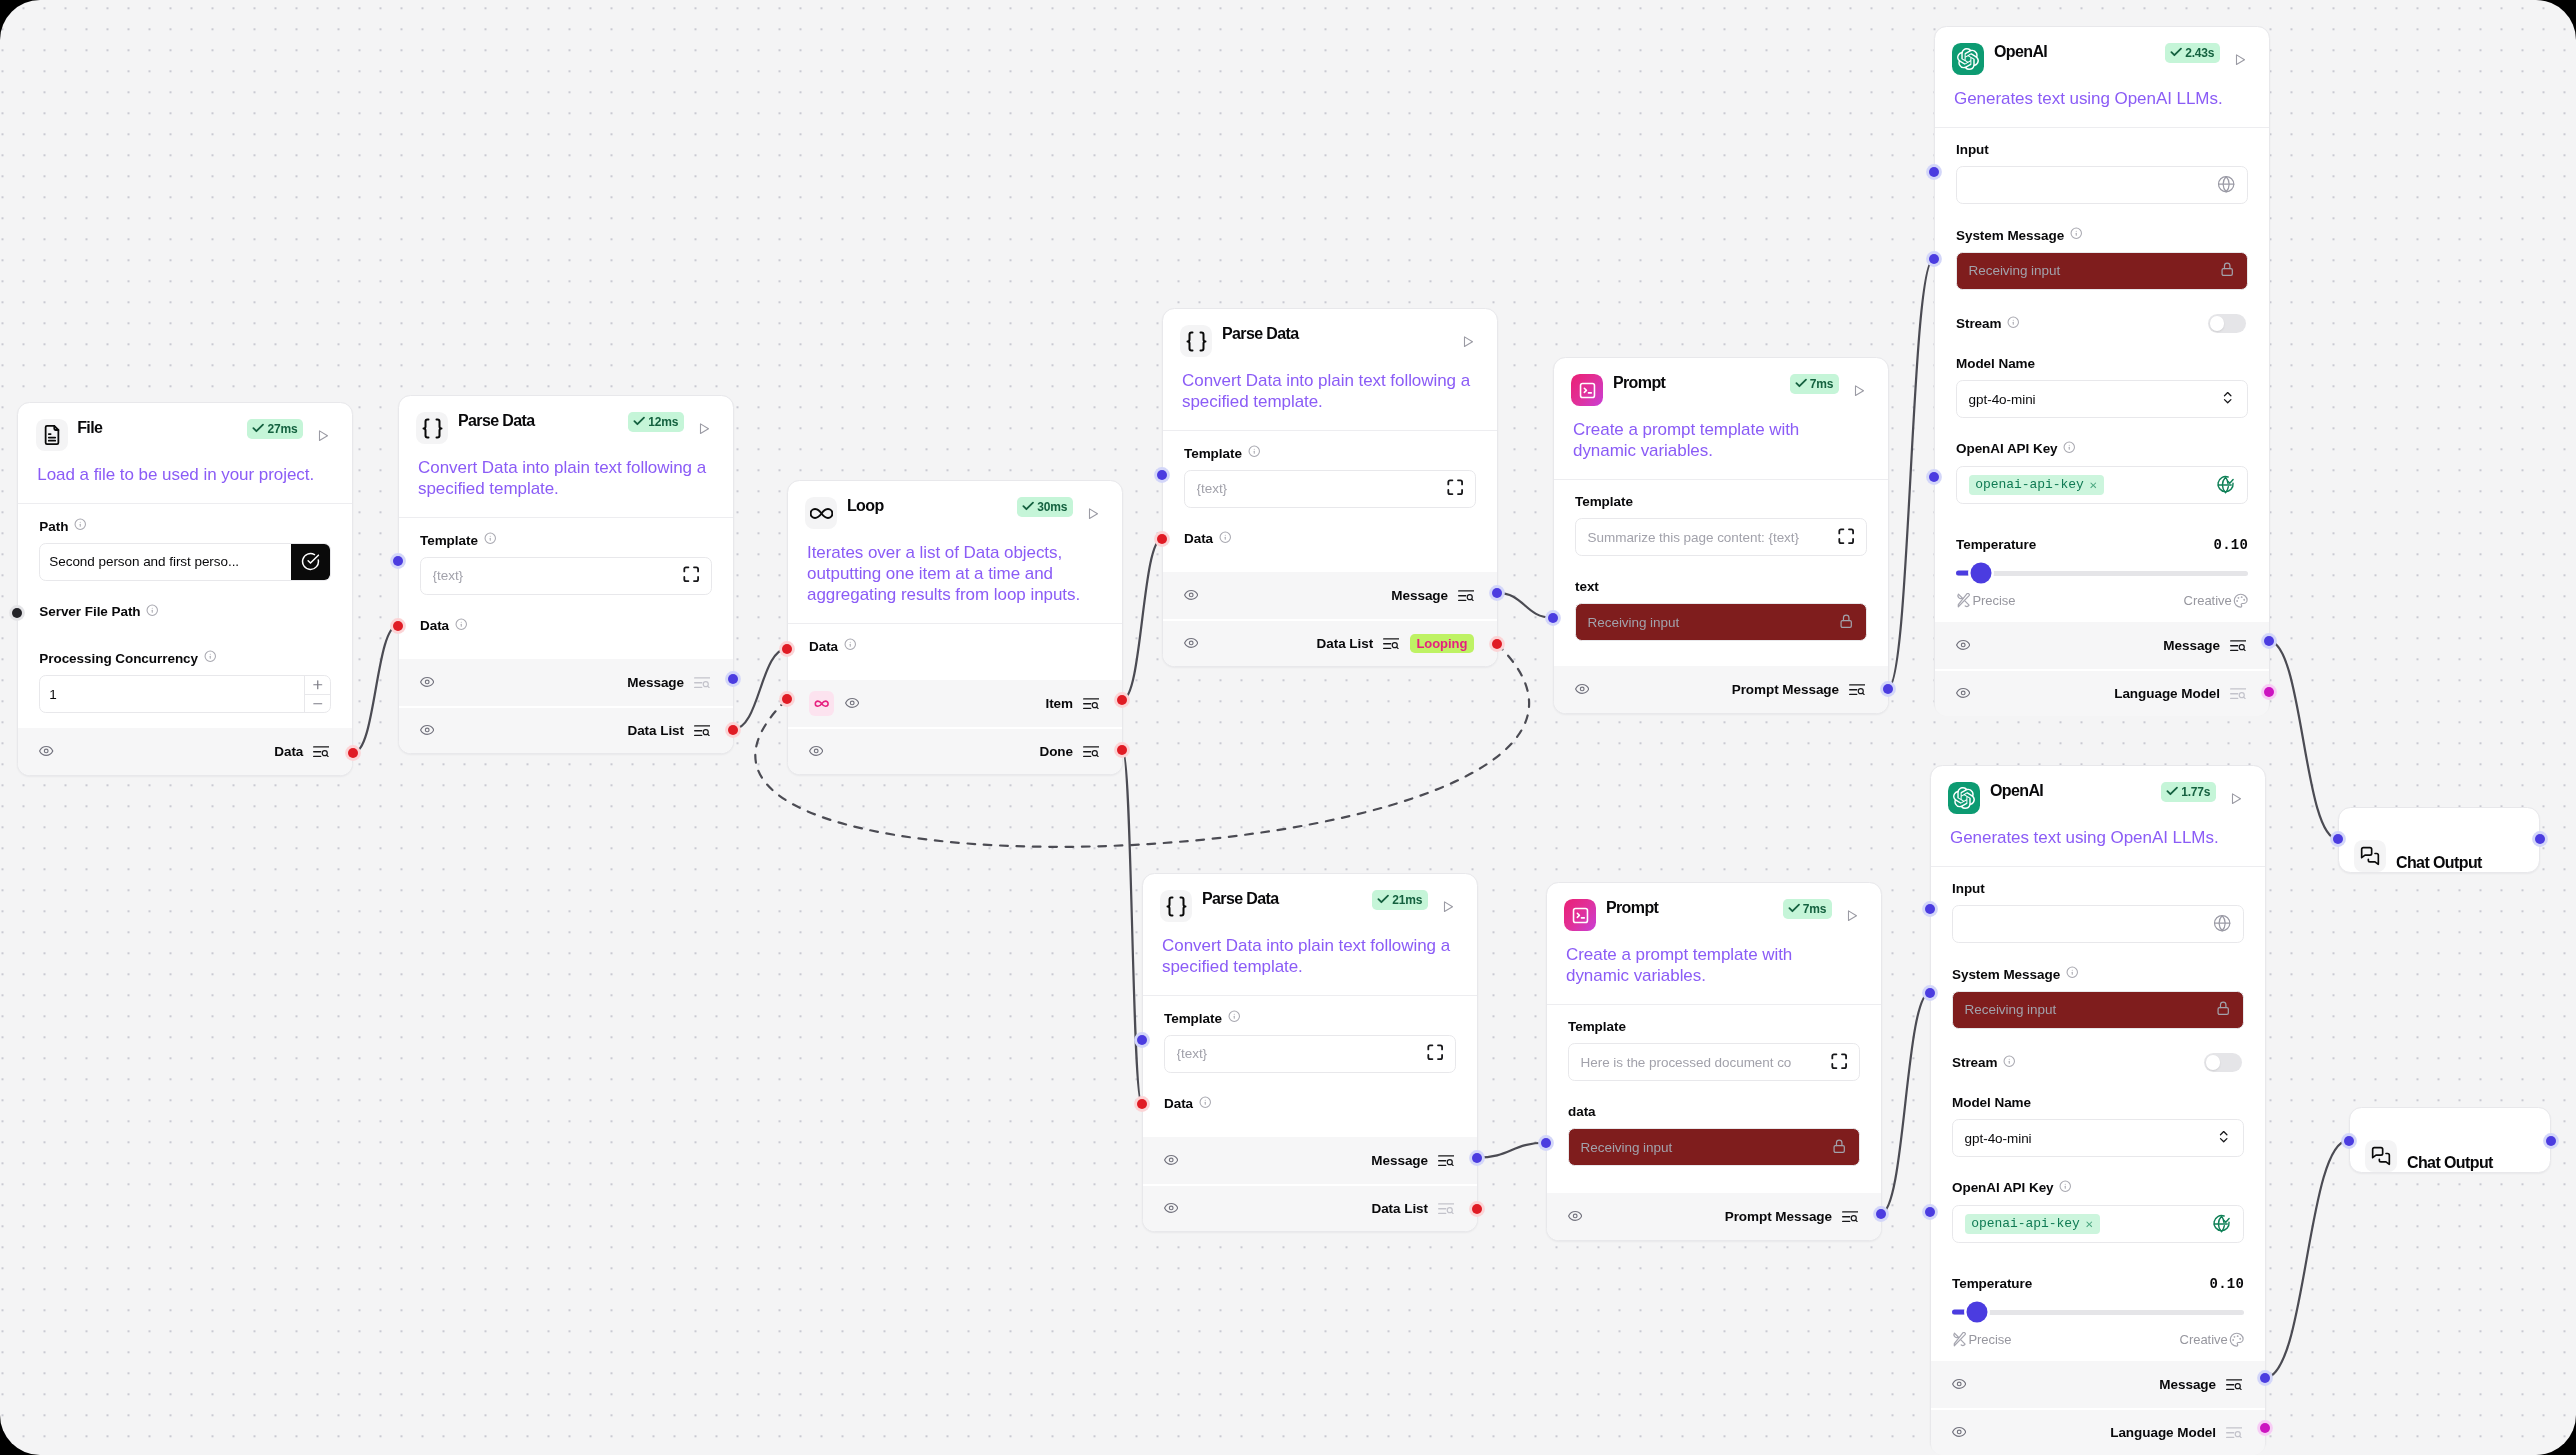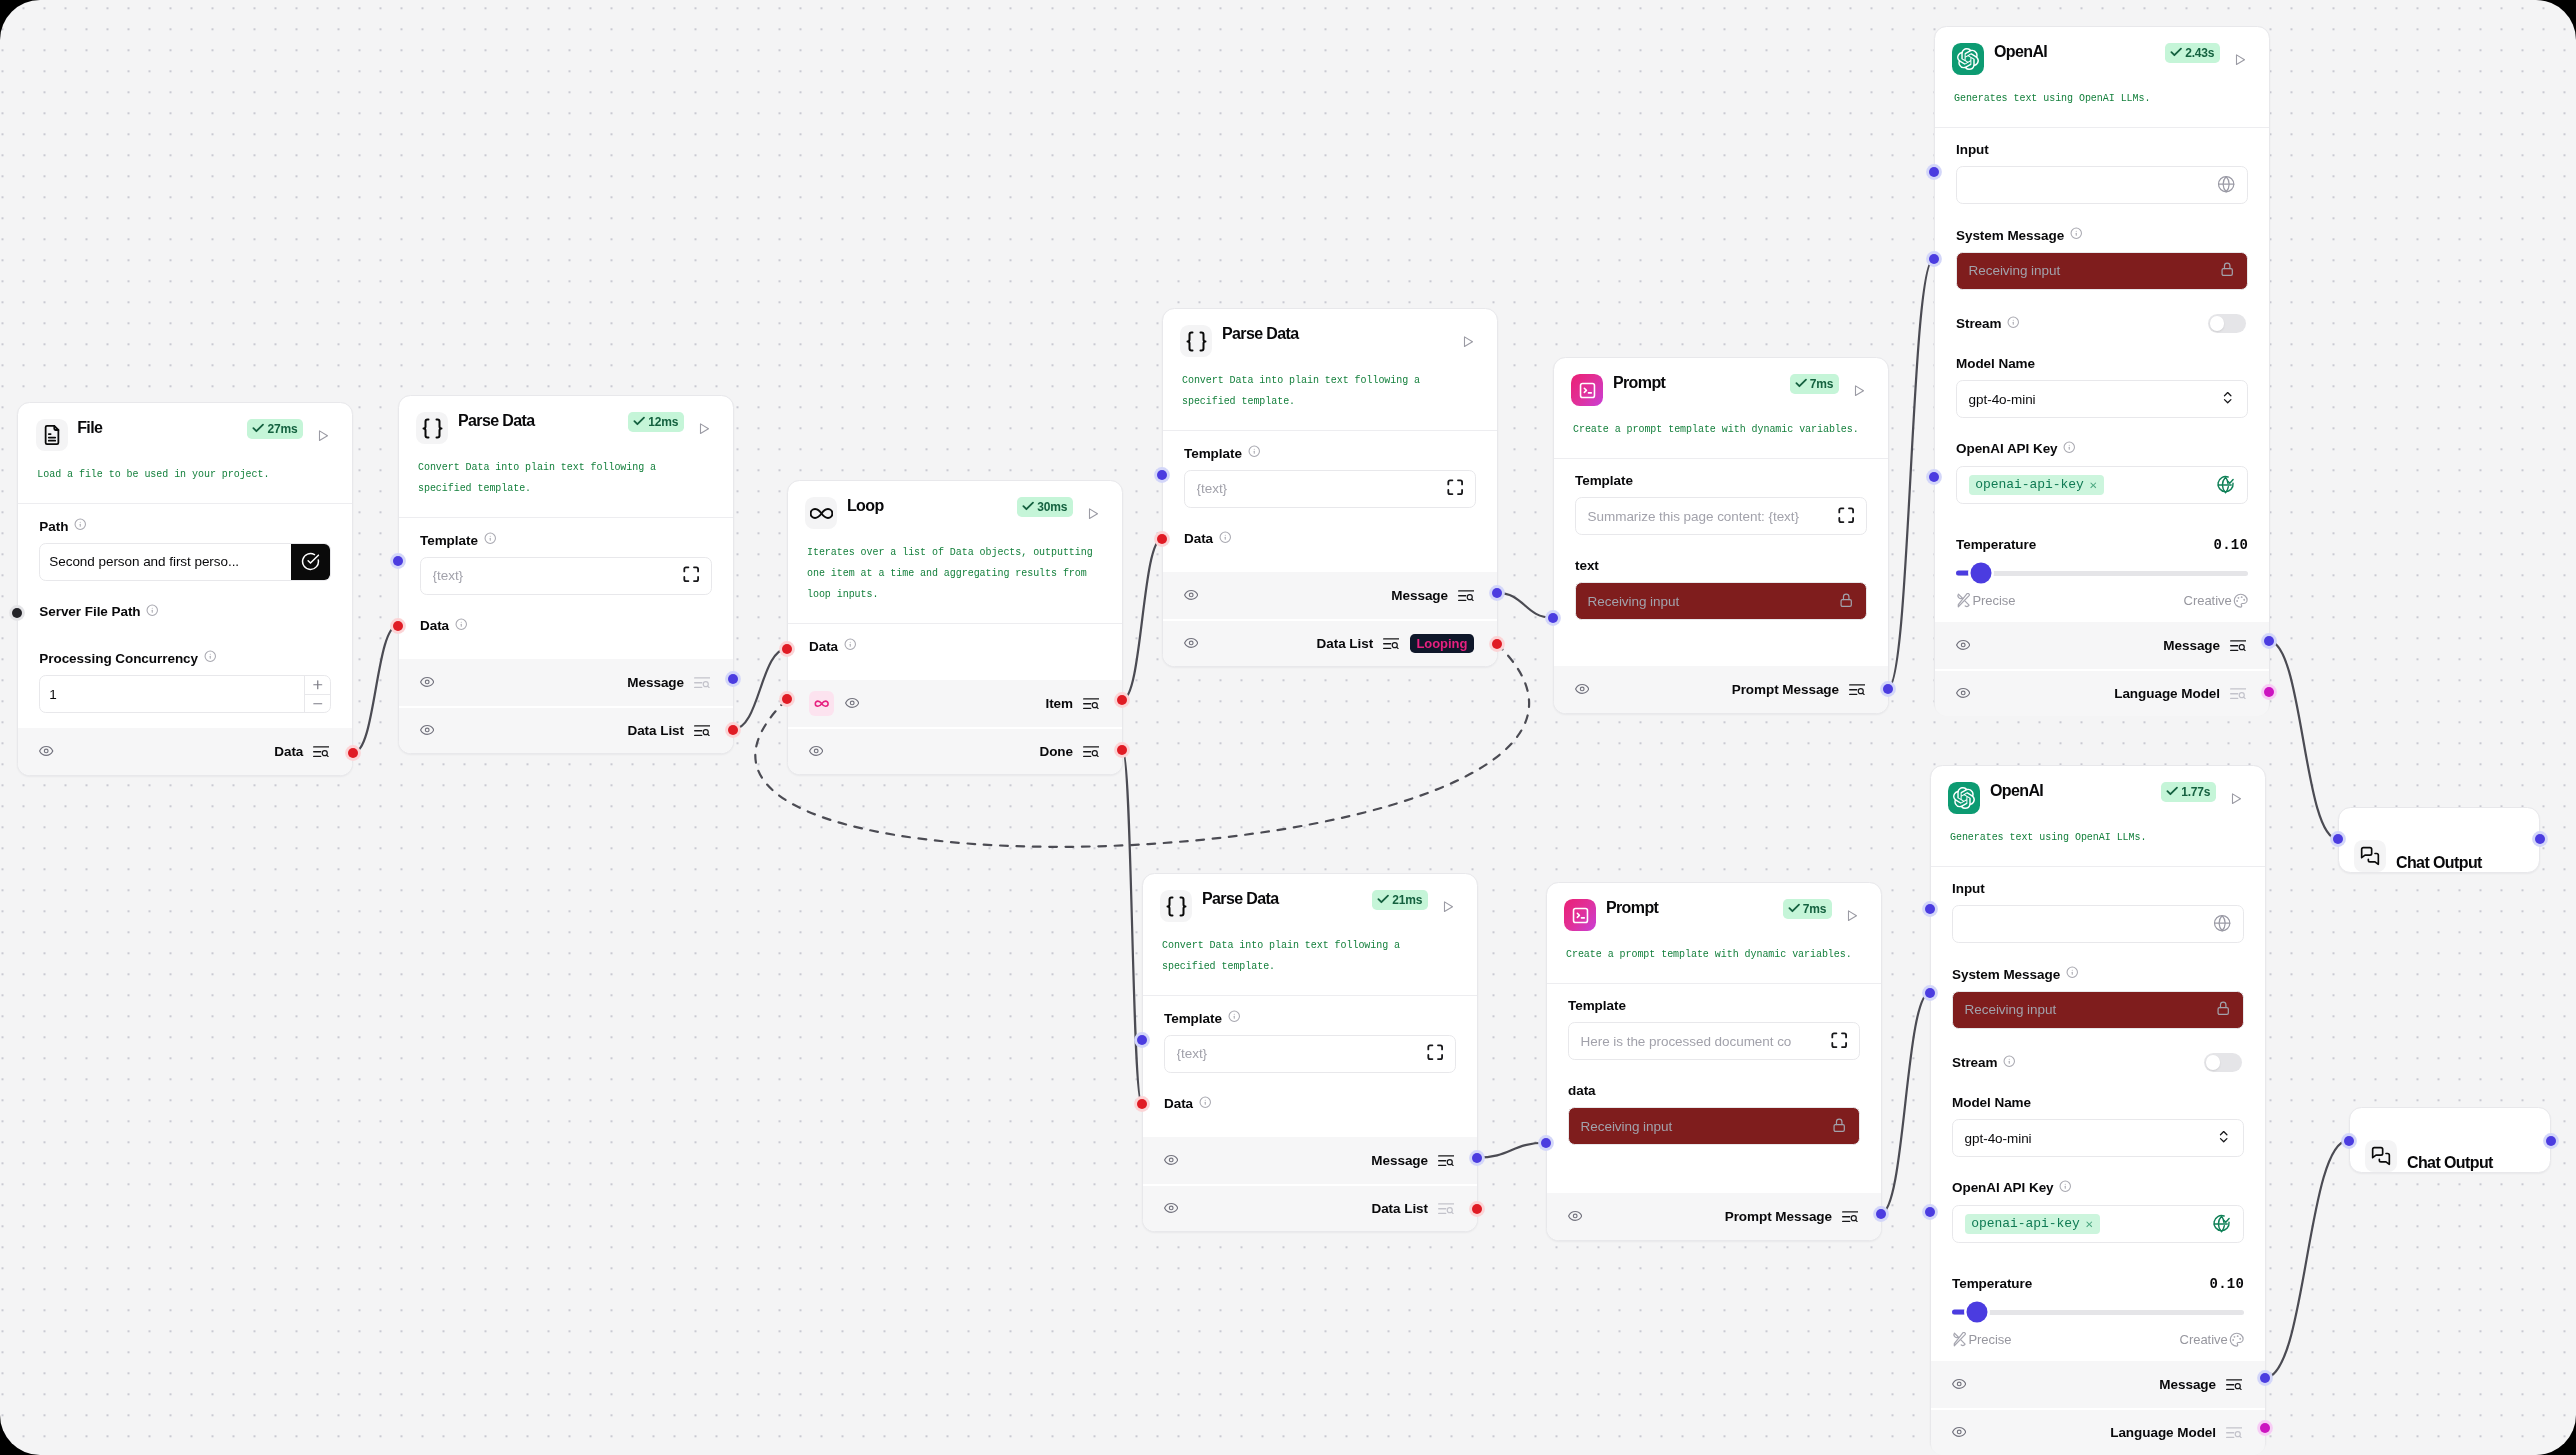--- a/index.html
+++ b/index.html
@@ -16,21 +16,21 @@
   box-shadow:0 1px 1.9px 0 rgba(20,20,30,0.05);display:flex;flex-direction:column;}
 .nhead{display:flex;padding:16.4px 22px 0 17.3px;flex:0 0 auto;height:49px;}
 .nicon{width:32px;height:32px;border-radius:8.7px;background:#f4f4f5;display:flex;align-items:center;justify-content:center;flex:0 0 auto;}
 .nicon.green{background:#0d9b72;}
 .nicon.gradient-pink{background:linear-gradient(128deg,#ea2075 0%,#e22f95 45%,#c93fd6 100%);}
 .ntitle{font-size:16px;font-weight:600;color:#09090b;margin-left:9.6px;letter-spacing:-0.6px;}
 .nspacer{flex:1;}
 .badge{display:flex;align-items:center;gap:1.9px;background:#c5f5d8;color:#14613f;
   font-size:12px;font-weight:700;border-radius:4.8px;padding:0 5.8px 0 3.9px;height:20px;letter-spacing:-0.2px;}
 .playbtn{margin-left:11.6px;display:flex;align-items:center;}
-.ndesc{font-size:10px;color:#15803d;padding:11.6px 22px 0 19px;line-height:21px;letter-spacing:-0.05px;flex:0 0 auto;font-family:Liberation Mono, monospace;}
+.ndesc{font-size:17px;color:#8b5cf6;padding:11.6px 22px 0 19px;line-height:21px;letter-spacing:-0.05px;flex:0 0 auto;}
 .ndiv{border-top:1px solid #ededf0;margin-top:18.3px;flex:0 0 auto;}
 .nbody{padding:0 21px 13.5px 21px;flex:0 0 auto;}
 .flabel{display:flex;align-items:center;gap:5.8px;font-size:13.5px;font-weight:700;color:#09090b;padding-top:23px;letter-spacing:-0.05px;line-height:15.4px;}
 .flabel.only{padding-bottom:7.7px;}
 .nbody > .flabel:first-child{padding-top:14.4px;}
 .finput{margin-top:8.7px;height:38px;border:1px solid #e8e8eb;border-radius:6.7px;display:flex;align-items:center;
   padding:0 11.6px;font-size:13.5px;background:#fff;position:relative;overflow:hidden;}
 .finput.locked{background:#7f1d1d;}
 .finput .ph{flex:1;overflow:hidden;white-space:nowrap;color:#a2a2ab;letter-spacing:-0.05px;}
 .finput .val{flex:1;overflow:hidden;white-space:nowrap;color:#09090b;letter-spacing:-0.05px;}
@@ -44,21 +44,21 @@
 .orow{display:flex;align-items:center;height:47px;padding:0 23px 0 21px;background:#f6f6f7;position:relative;}
 .orow + .orow{border-top:2.9px solid #fff;}
 .orow .olabel{font-size:13.5px;font-weight:700;color:#09090b;margin-left:auto;letter-spacing:-0.05px;}
 .orow .lic{margin-left:9.6px;display:flex;align-items:center;}
 .orow .eye{display:flex;align-items:center;}
 .h{position:absolute;width:10px;height:10px;border-radius:50%;z-index:30;}
 .h.blue{background:#4b3ce0;box-shadow:0 0 0 2.9px #d3d6f9;}
 .h.red{background:#e01b24;box-shadow:0 0 0 2.9px #fbd4d6;}
 .h.dark{background:#232328;box-shadow:0 0 0 2.9px #e4e4e7;}
 .h.mag{background:#cc14c0;box-shadow:0 0 0 2.9px #f7cdf5;}
-.pill{background:#0f172a;color:#e6207f;font-size:13px;font-weight:600;border-radius:4.8px;padding:1.9px 6.7px;margin-left:10.6px;letter-spacing:-0.05px;}
+.pill{background:#bef264;color:#e6207f;font-size:13px;font-weight:600;border-radius:4.8px;padding:1.9px 6.7px;margin-left:10.6px;letter-spacing:-0.05px;}
 .loopic{background:#fce3ef;border-radius:5.8px;width:25px;height:25px;display:flex;align-items:center;justify-content:center;margin-right:10.6px;}
 .toggle{width:38px;height:18.3px;border-radius:9.6px;background:#e5e5e8;position:relative;flex:0 0 auto;margin-right:1.9px;}
 .toggle .knob{position:absolute;left:1.9px;top:1.9px;width:14.4px;height:14.4px;border-radius:50%;background:#fff;box-shadow:0 1px 1.9px rgba(0,0,0,.1);}
 .rowflex{display:flex;align-items:center;justify-content:space-between;padding-top:26px;height:41px;}
 .rowflex.slider-row{padding-top:34px;height:49px;}
 .rowflex + .flabel{padding-top:25px;}
 .sliderwrap{margin-top:9.6px;height:22px;display:flex;align-items:center;position:relative;}
 .strack{height:4.8px;border-radius:2.9px;background:#e5e5e8;width:100%;}
 .sfill{position:absolute;left:0;top:50%;transform:translateY(-50%);height:4.8px;border-radius:2.9px;background:#4b3ce0;}
 .sknob{position:absolute;top:50%;transform:translate(-50%,-50%);width:21px;height:21px;border-radius:50%;background:#4b3ce0;box-shadow:0 0 0 2.4px #fff;margin-left:-3.9px;}

